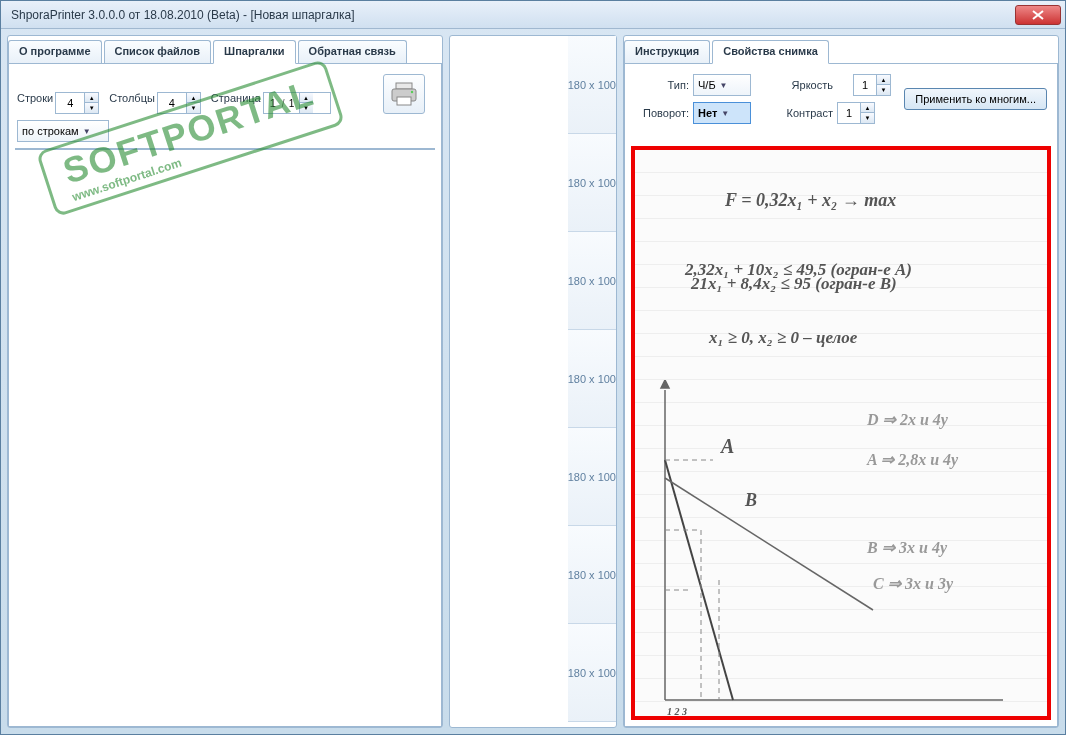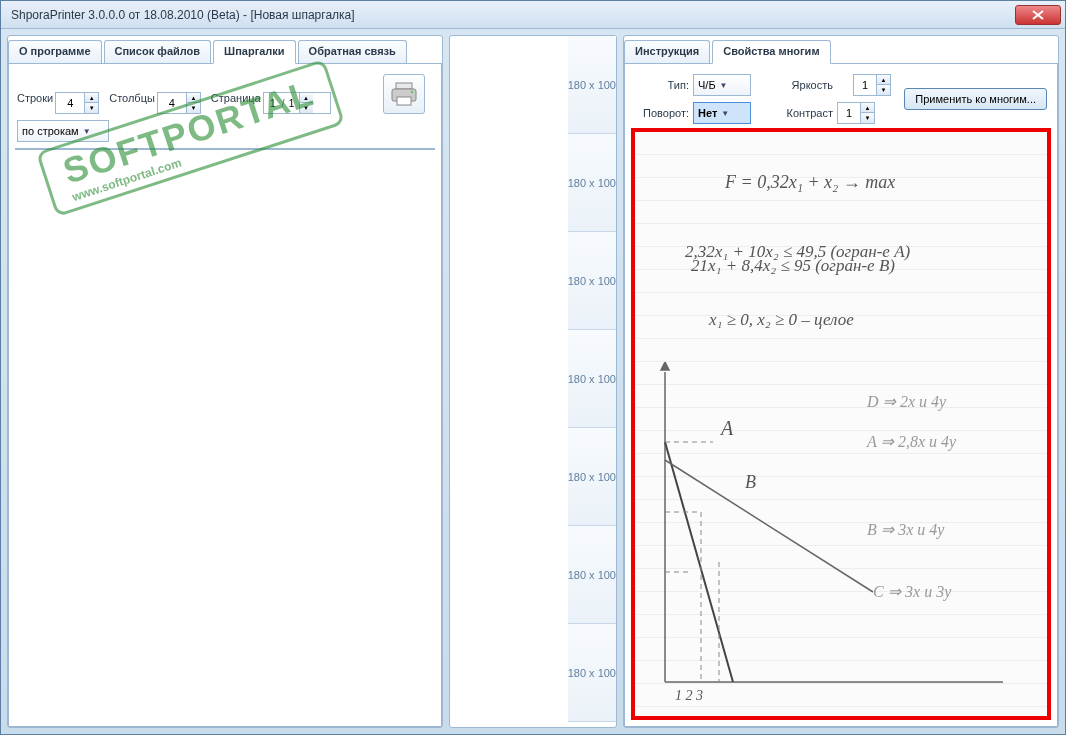--- a/index.html
+++ b/index.html
@@ -28,21 +28,21 @@
 .combo { border: 1px solid #9db8d2; background: linear-gradient(#fff,#eef4fa); height: 22px; display: flex; align-items: center; padding: 0 4px; cursor: pointer; position: relative; }
 .combo-arrow { margin-left: 4px; font-size: 8px; color: #446; }
 .print-btn { width: 42px; height: 40px; border: 1px solid #9db8d2; border-radius: 3px; background: linear-gradient(#fdfeff,#e8f0f8); display: flex; align-items: center; justify-content: center; cursor: pointer; margin-left: auto; margin-right: 8px; }
 .grid-area { flex: 1; border: 1px solid #9db8d2; margin-top: 2px; background: #fff; position: relative; overflow: hidden; }
 .cell-thumb { position: absolute; border: 1px solid #ccc; background-image: repeating-linear-gradient(#f9f9f9 0 14px, #f2f2f2 14px 15px), repeating-linear-gradient(90deg, #f9f9f9 0 14px, #f2f2f2 14px 15px); }
 .cell-thumb.selected { border: 3px solid #e00; }
 .slot { height: 98px; border-bottom: 1px solid #c8d8e8; display: flex; align-items: center; justify-content: center; color: #6080a0; font-size: 11px; background: linear-gradient(#f8fbfe,#eaf1f8); cursor: pointer; }
 .right-controls { display: flex; gap: 8px; align-items: center; padding: 4px; flex-wrap: wrap; }
 .rc-label { font-size: 11px; color: #2a3a4a; }
 .apply-btn { padding: 4px 10px; border: 1px solid #5a86b0; border-radius: 3px; background: linear-gradient(#f0f6fc,#d6e6f4); cursor: pointer; font-size: 11px; margin-left: auto; }
-.preview { flex: 1; border: 4px solid #e00; background-image: repeating-linear-gradient(#fbfbfb 0 22px, #eee 22px 23px), repeating-linear-gradient(90deg, #fbfbfb 0 22px, #eee 22px 23px); position: relative; overflow: hidden; margin-top: 0; }
+.preview { flex: 1; border: 4px solid #e00; background-image: repeating-linear-gradient(#fbfbfb 0 22px, #eee 22px 23px), repeating-linear-gradient(90deg, #fbfbfb 0 22px, #eee 22px 23px); position: relative; overflow: hidden; margin-top: 18px; font-weight: bold; }
 .handwrite { position: absolute; font-family: 'Segoe Script', cursive; font-size: 18px; color: #555; font-style: italic; }
 .mid-scroll { flex: 1; overflow: hidden; display: flex; flex-direction: column; align-items: flex-end; }
 .stamp { position: absolute; top: 40px; left: 30px; transform: rotate(-18deg); font-size: 36px; font-weight: 900; color: rgba(40,140,50,0.6); font-family: Arial Black, sans-serif; letter-spacing: 2px; pointer-events: none; z-index: 10; }
 .stamp .sub { font-size: 12px; letter-spacing: 0; display: block; margin-top: -2px; }
 .stamp .border { border: 3px solid rgba(40,140,50,0.6); border-radius: 10px; padding: 4px 18px; display: inline-block; }
 .axis-line { stroke: #666; stroke-width: 1.5; }
 svg.graph { position: absolute; left: 8px; top: 230px; width: 380px; height: 360px; }
 </style>
 </head>
 <body>
@@ -150,21 +150,21 @@
         <div class="slot">180 x 100</div>
         <div class="slot">180 x 100</div>
         <div class="slot">180 x 100</div>
         <div class="slot">180 x 100</div>
       </div>
     </div>
 
     <div class="right-panel panel">
       <div class="tabs">
         <div class="tab">Инструкция</div>
-        <div class="tab active">Свойства многим</div>
+        <div class="tab active">Свойства снимка</div>
       </div>
       <div class="tab-body" style="display:flex;flex-direction:column;">
         <div class="right-controls">
           <div style="display:flex;flex-direction:column;gap:6px;">
             <div style="display:flex;align-items:center;gap:4px;">
               <span class="rc-label" style="width:54px;text-align:right">Тип:</span>
               <div class="combo" style="width:58px;">
                 <span>Ч/Б</span>
                 <span class="combo-arrow">▼</span>
               </div>
@@ -216,23 +216,23 @@
             <path d="M22 80 L90 320" stroke="#444" stroke-width="2" fill="none"></path>
             <path d="M22 98 L230 230" stroke="#666" stroke-width="1.5" fill="none"></path>
             <path d="M22 80 L70 80" stroke="#888" stroke-dasharray="5 4" fill="none"></path>
             <path d="M22 150 L56 150" stroke="#888" stroke-dasharray="5 4" fill="none"></path>
             <path d="M22 210 L48 210" stroke="#888" stroke-dasharray="5 4" fill="none"></path>
             <path d="M58 150 L58 320" stroke="#888" stroke-dasharray="5 4" fill="none"></path>
             <path d="M76 200 L76 320" stroke="#888" stroke-dasharray="5 4" fill="none"></path>
           </svg>
           <div class="handwrite" style="top:285px;left:86px;font-size:20px;">A</div>
           <div class="handwrite" style="top:340px;left:110px;font-size:18px;">B</div>
-          <div class="handwrite" style="top:556px;left:40px;font-size:14px;">1 2 3</div>
+          <div class="handwrite" style="top:556px;left:32px;font-size:10px;">1 2 3</div>
 
           <div class="handwrite" style="top:260px;left:232px;font-size:16px;color:#999;">D ⇒ 2x и 4y</div>
           <div class="handwrite" style="top:300px;left:232px;font-size:16px;color:#999;">A ⇒ 2,8x и 4y</div>
           <div class="handwrite" style="top:388px;left:232px;font-size:16px;color:#999;">B ⇒ 3x и 4y</div>
-          <div class="handwrite" style="top:450px;left:238px;font-size:16px;color:#999;">C ⇒ 3x и 3y</div>
+          <div class="handwrite" style="top:424px;left:238px;font-size:16px;color:#999;">C ⇒ 3x и 3y</div>
         </div>
       </div>
     </div>
   </div>
 </div>
 
 </body></html>

